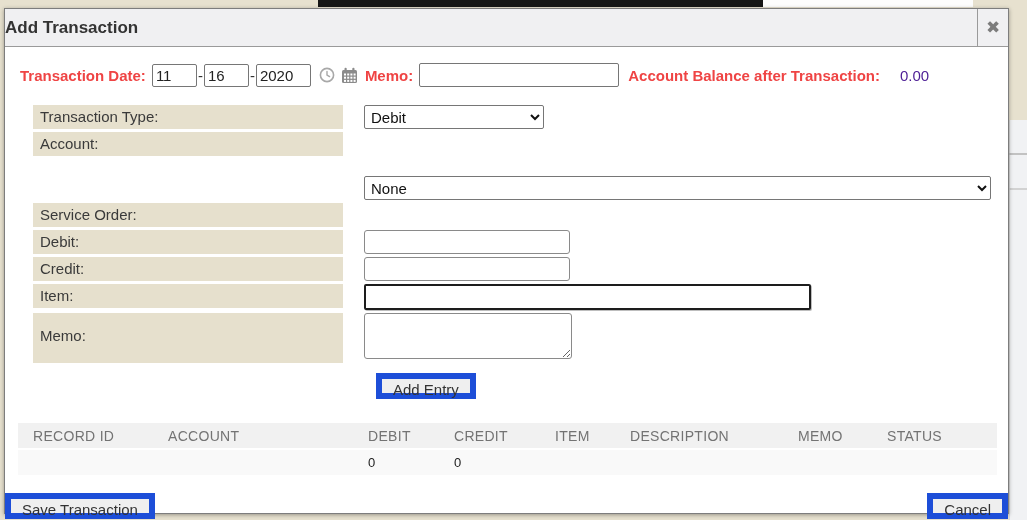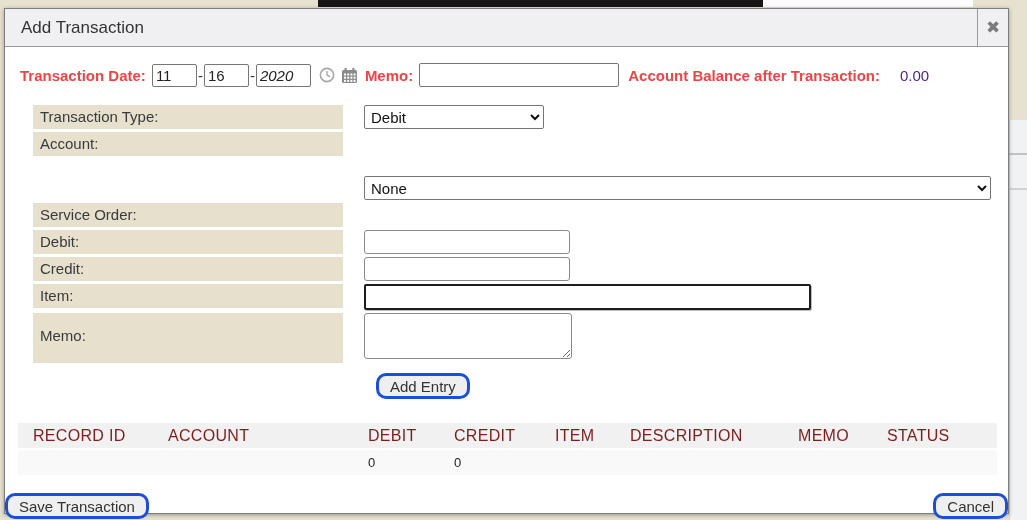--- a/index.html
+++ b/index.html
@@ -21,42 +21,42 @@
   .modal {
     position:absolute; left:4px; top:8px; width:1005px; height:506px;
     background:#ffffff; border:1px solid #7d7d7d;
     box-shadow:0 1px 4px rgba(0,0,0,.35);
   }
   .modal-header {
     display:flex; align-items:stretch; height:38px;
     background:#f0f0f2; border-bottom:1px solid #9a9a9a;
   }
   .modal-title {
-    flex:1; font-size:17px; font-weight:normal; color:#333;
-    line-height:37px; padding-left:16px;
+    flex:1; font-size:17px; font-weight:bold; color:#333;
+    line-height:37px; 
   }
   .modal-close {
     width:31px; border-left:1px solid #9a9a9a; cursor:pointer;
     display:flex; align-items:center; justify-content:center;
     color:#7c7c7c; font-size:17px; font-weight:bold;
   }
 
   
   .date-row {
     display:flex; align-items:center;
     margin:15px 0 0 15px; height:26px; font-size:15px; white-space:nowrap;
   }
   .lbl-bold { font-weight:bold; color:#ef4444; }
   .date-input {
     height:23px; border:1px solid #767676; border-radius:2px;
     font-size:15px; font-family:inherit; padding:0 3px; color:#222;
   }
   .w-mm { width:45px; margin-left:6px; }
   .w-dd { width:45px; }
-  .w-yy { width:55px;font-style:italic; }
+  .w-yy { width:55px; }
   .dash { margin:0 1px; color:#333; }
   .icon { display:inline-block; margin-left:8px; }
   .memo-top-label { margin-left:7px; }
   .memo-top-input {
     margin-left:6px; width:200px; height:24px;
     border:1px solid #767676; border-radius:2px; font-size:15px; font-family:inherit; padding:0 4px;
   }
   .balance-label { margin-left:9px; }
   .balance-value { margin-left:20px; color:#4c1d95; }
 
@@ -83,29 +83,29 @@
     height:26px; width:447px; border:2px solid #1d1d1d; border-radius:2px;
     font-size:15px; font-family:inherit; padding:0 4px;
     box-shadow:1px 1px 0 #bdbdbd;
   }
   textarea.ta {
     width:208px; height:46px; border:1px solid #8a8a8a; border-radius:3px;
     font-size:15px; font-family:inherit; padding:2px 4px;
   }
   .btn {
     font-size:15px; font-family:inherit; color:#333;
-    background:#efefef; border:3px solid #1d4ed8; border-radius:10px;
+    background:#efefef; border:6px solid #1d4ed8; border-radius:0;
     padding:2px 11px; height:26px; cursor:pointer;
   }
   .add-entry-wrap { margin:10px 0 0 343px; }
 
   
   .entries { margin:24px 13px 0 13px; border-collapse:collapse; width:979px; table-layout:fixed; }
   .entries th {
-    background:#f1f1f1; color:#7f1d1d; font-size:16px; font-weight:normal;
+    background:#f1f1f1; color:#737373; font-size:14px; font-weight:normal;
     text-align:left; height:26px; padding:0; letter-spacing:.3px;
     border-bottom:2px solid #fff;
   }
   .entries td {
     background:#f9f9f9; color:#222; font-size:13px;
     text-align:left; height:26px; padding:0;
   }
   .entries th:first-child, .entries td:first-child { padding-left:15px; }
   .entries .c0{width:150px}.entries .c1{width:200px}.entries .c2{width:86px}
   .entries .c3{width:101px}.entries .c4{width:75px}.entries .c5{width:168px}

